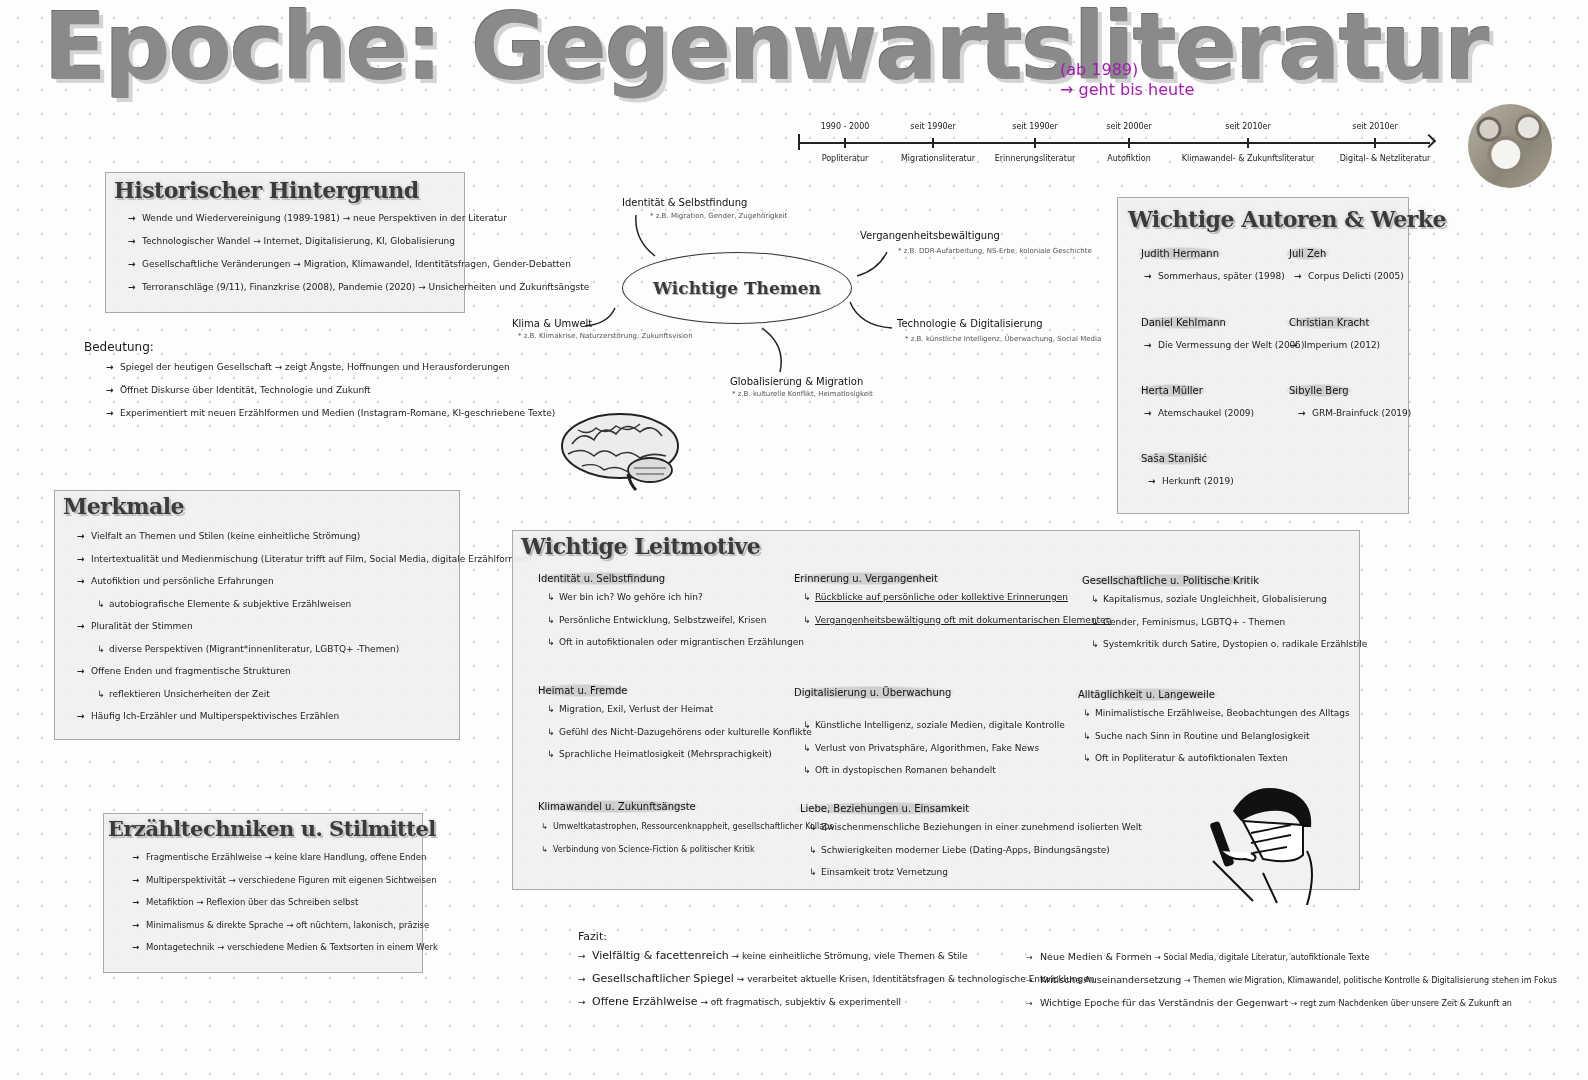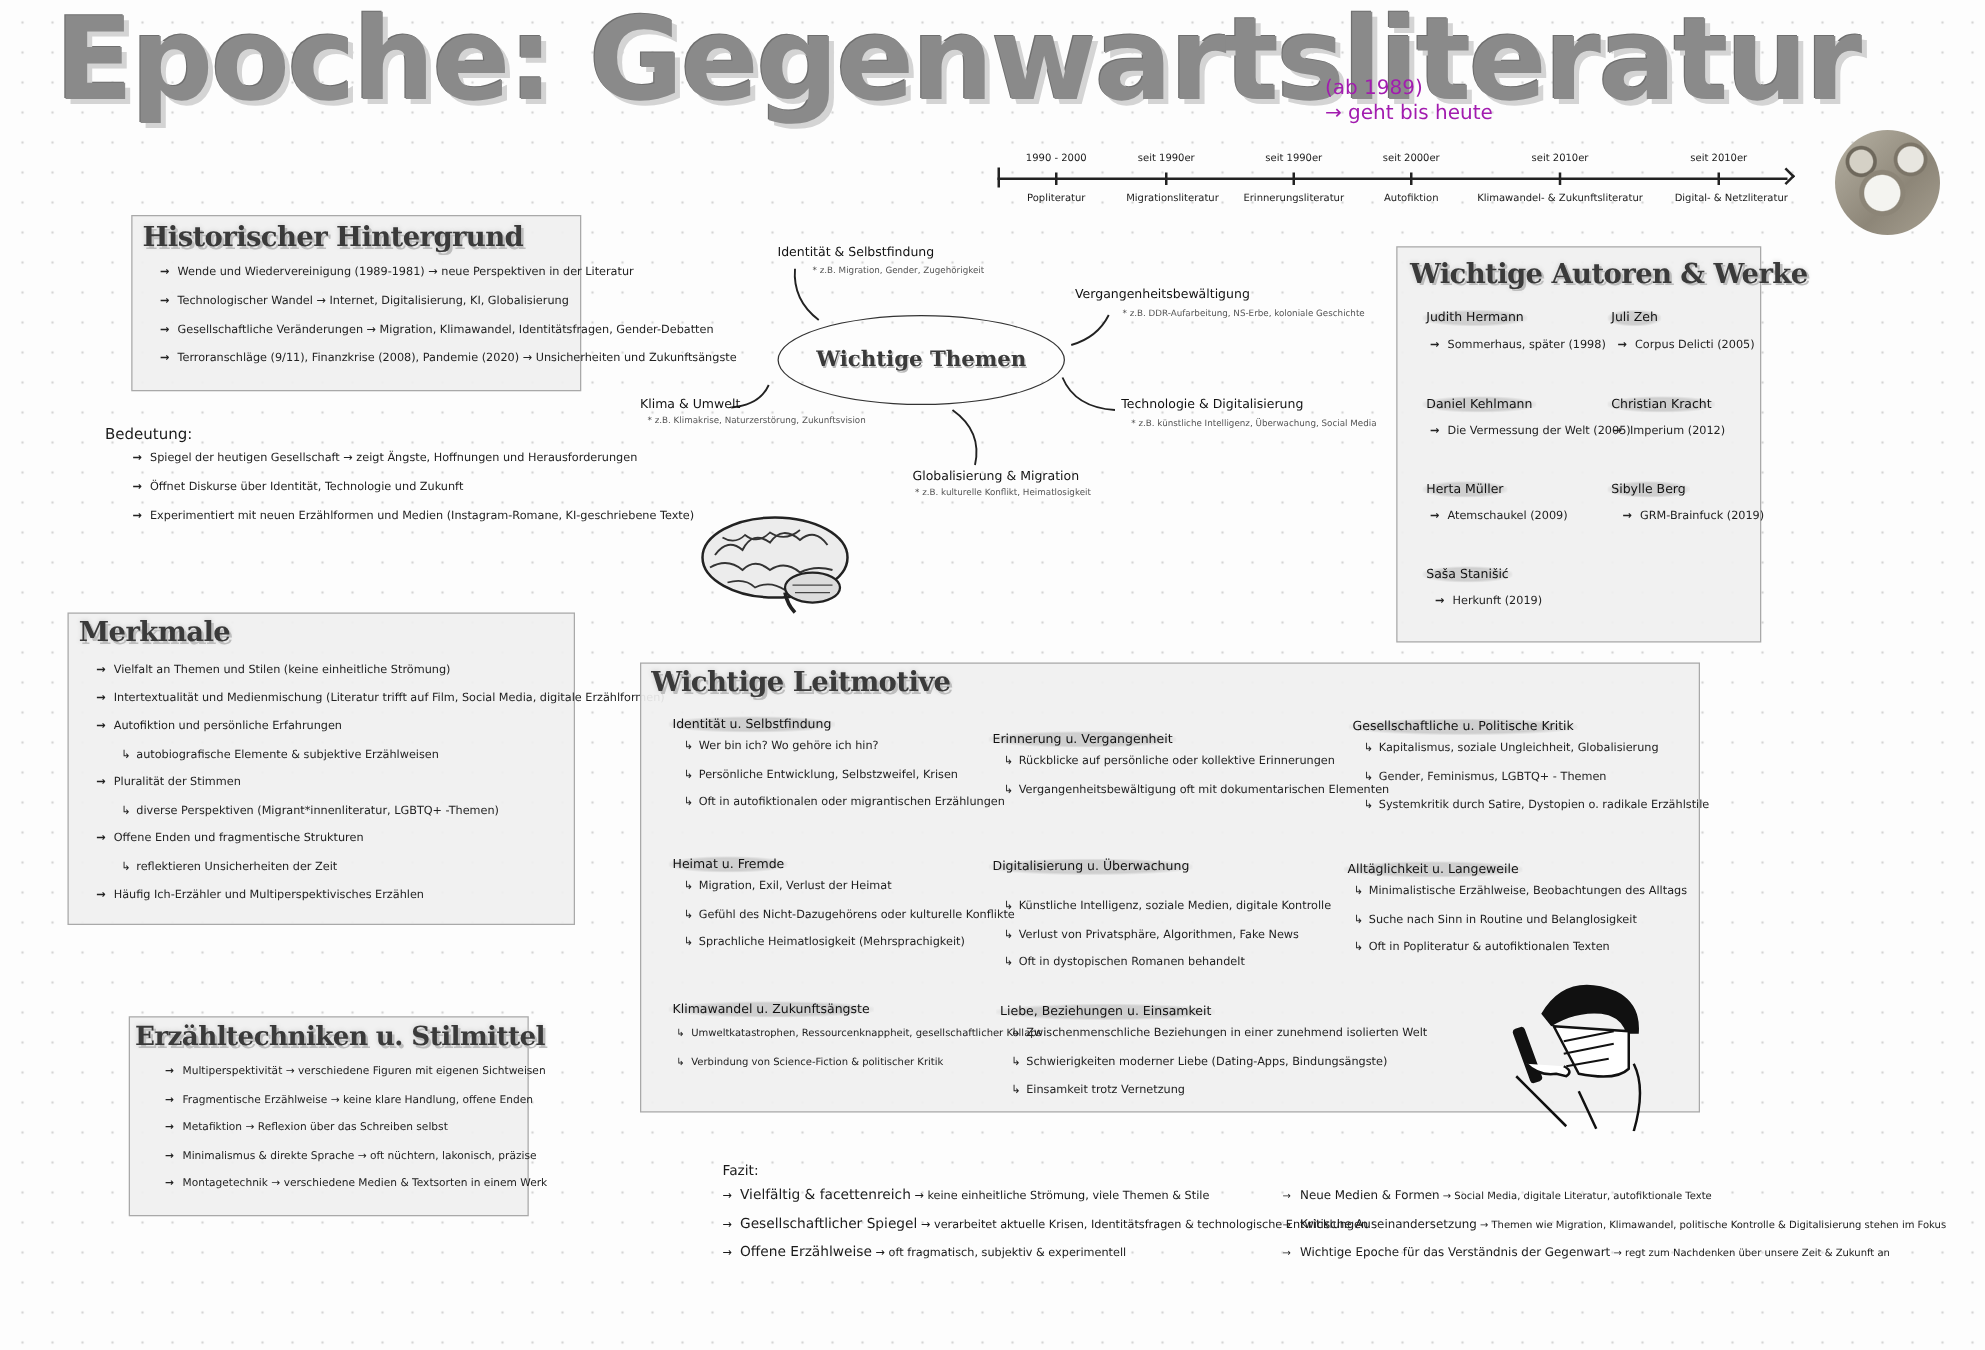--- a/index.html
+++ b/index.html
@@ -235,21 +235,21 @@
 
   <div style="position:absolute; left:22px; top:36px;">
     <div class="hl">Identität u. Selbstfindung</div>
     <div style="padding-left:12px; margin-top:6px;">
       <div class="line" style="height:22.5px"><span class="sub">↳</span><span>Wer bin ich? Wo gehöre ich hin?</span></div>
       <div class="line" style="height:22.5px"><span class="sub">↳</span><span>Persönliche Entwicklung, Selbstzweifel, Krisen</span></div>
       <div class="line" style="height:22.5px"><span class="sub">↳</span><span>Oft in autofiktionalen oder migrantischen Erzählungen</span></div>
     </div>
   </div>
 
-  <div style="position:absolute; left:278px; top:48px;">
+  <div style="position:absolute; left:278px; top:36px;text-decoration:underline;">
     <div class="hl">Erinnerung u. Vergangenheit</div>
     <div style="padding-left:12px; margin-top:6px;">
       <div class="line" style="height:22.5px"><span class="sub">↳</span><span>Rückblicke auf persönliche oder kollektive Erinnerungen</span></div>
       <div class="line" style="height:22.5px"><span class="sub">↳</span><span>Vergangenheitsbewältigung oft mit dokumentarischen Elementen</span></div>
     </div>
   </div>
 
   <div style="position:absolute; left:566px; top:38px;">
     <div class="hl">Gesellschaftliche u. Politische Kritik</div>
     <div style="padding-left:12px; margin-top:6px;">
@@ -309,22 +309,22 @@
     <path d="M48 52 l40 -8 M48 62 l40 -8 M50 72 l34 -6" stroke="#111" stroke-width="1.8"></path>
     <rect x="14" y="40" width="10" height="46" rx="3" transform="rotate(-20 19 63)" fill="#111"></rect>
     <path d="M18 70 q10 10 24 8 l8 2 q6 -4 -2 -8" fill="#fff" stroke="#111" stroke-width="2"></path>
     <path d="M10 80 l40 40 M104 70 q10 20 0 54 M60 92 l14 30" fill="none" stroke="#111" stroke-width="2"></path>
   </svg>
 </div>
 
 <div class="box" style="left:103px; top:813px; width:320px; height:160px;">
   <div class="box-title" style="position:absolute; left:4px; top:2px; font-size:21px;">Erzähltechniken u. Stilmittel</div>
   <div style="position:absolute; left:28px; top:38px;">
+    <div class="line" style="height:22.5px; font-size:8.5px;"><span class="arr">→</span><span>Fragmentische Erzählweise → keine klare Handlung, offene Enden</span></div>
     <div class="line" style="height:22.5px; font-size:8.5px;"><span class="arr">→</span><span>Multiperspektivität → verschiedene Figuren mit eigenen Sichtweisen</span></div>
-    <div class="line" style="height:22.5px; font-size:8.5px;"><span class="arr">→</span><span>Fragmentische Erzählweise → keine klare Handlung, offene Enden</span></div>
     <div class="line" style="height:22.5px; font-size:8.5px;"><span class="arr">→</span><span>Metafiktion → Reflexion über das Schreiben selbst</span></div>
     <div class="line" style="height:22.5px; font-size:8.5px;"><span class="arr">→</span><span>Minimalismus &amp; direkte Sprache → oft nüchtern, lakonisch, präzise</span></div>
     <div class="line" style="height:22.5px; font-size:8.5px;"><span class="arr">→</span><span>Montagetechnik → verschiedene Medien &amp; Textsorten in einem Werk</span></div>
   </div>
 </div>
 
 <div class="abs" style="left:578px; top:930px;">
   <div style="font-size:11px; margin-bottom:6px;">Fazit:</div>
   <div class="fazit-line" style="height:23px"><span class="arr" style="display:inline-block;width:14px">→</span><span class="big">Vielfältig &amp; facettenreich</span> <span>→ keine einheitliche Strömung, viele Themen &amp; Stile</span></div>
   <div class="fazit-line" style="height:23px"><span class="arr" style="display:inline-block;width:14px">→</span><span class="big">Gesellschaftlicher Spiegel</span> <span>→ verarbeitet aktuelle Krisen, Identitätsfragen &amp; technologische Entwicklungen</span></div>

